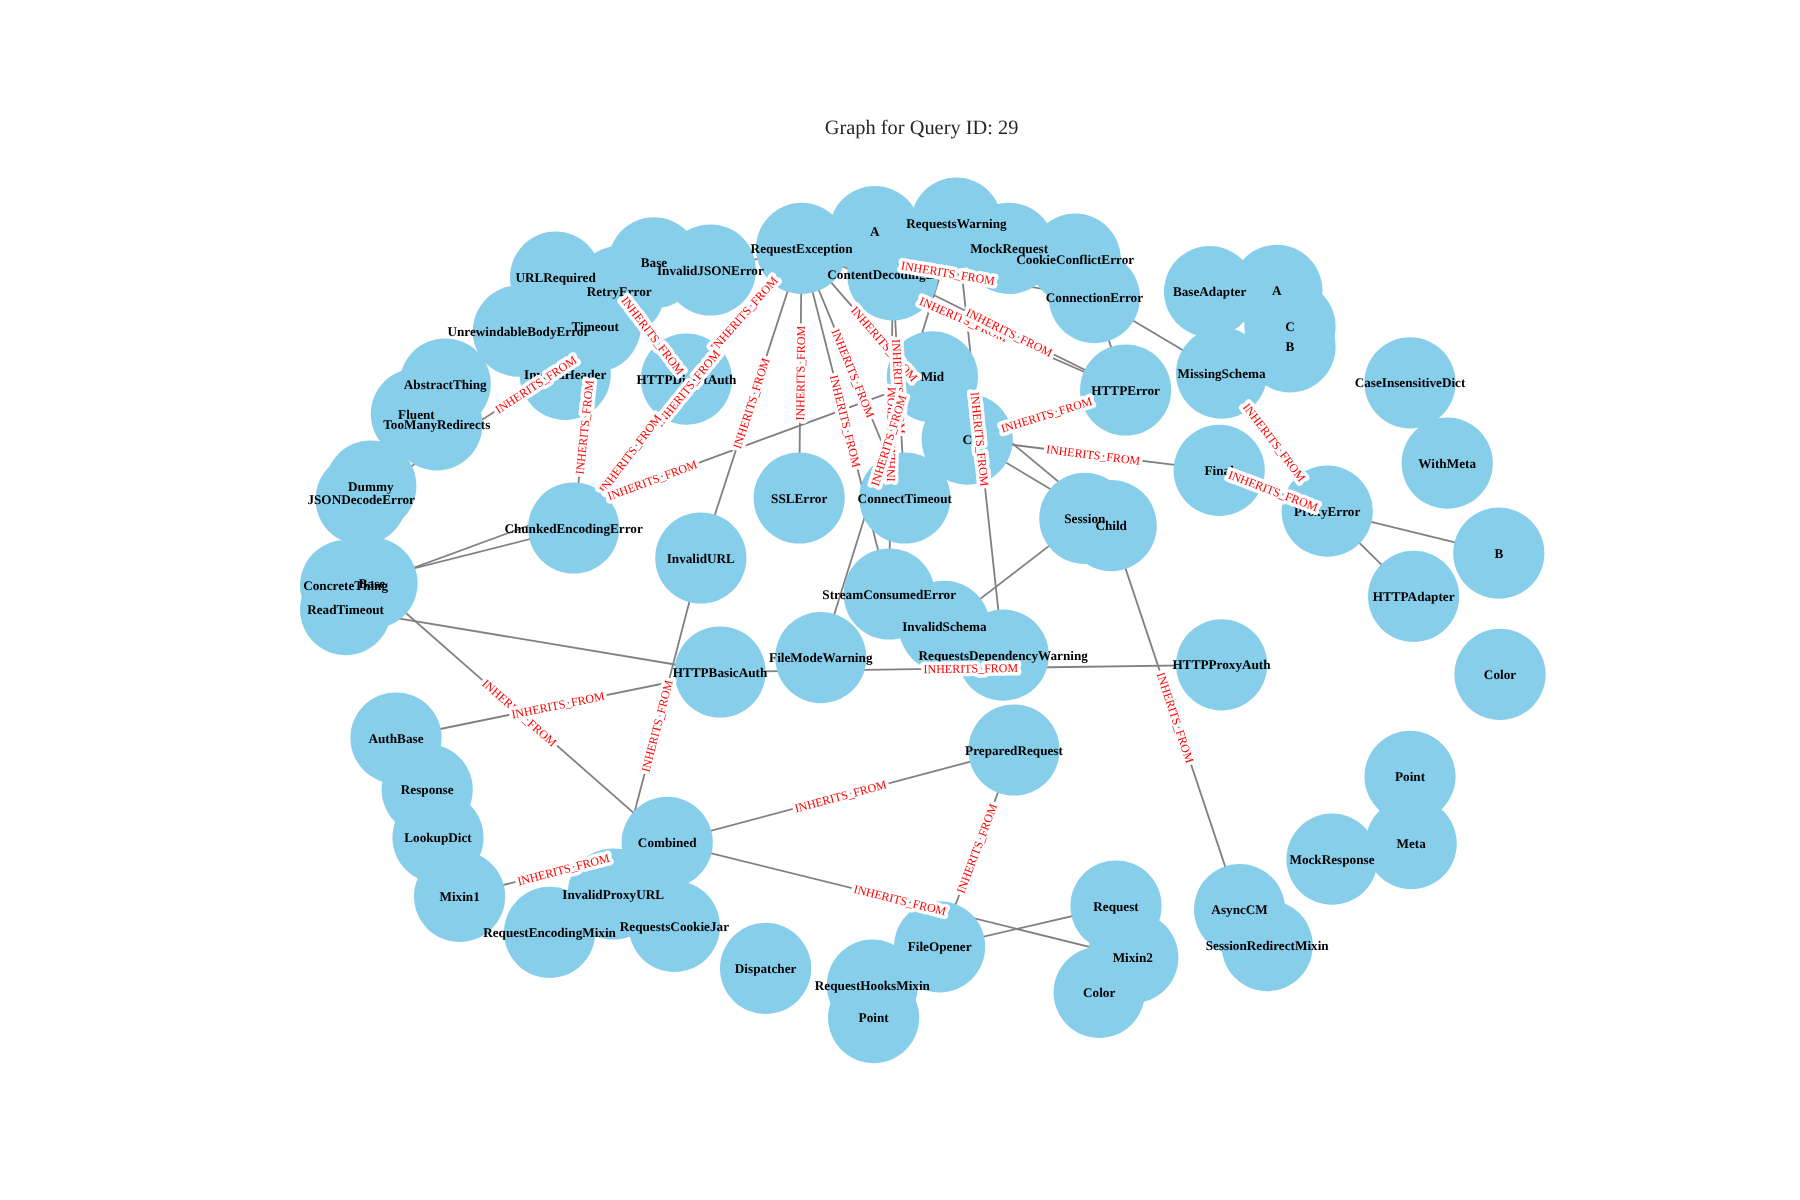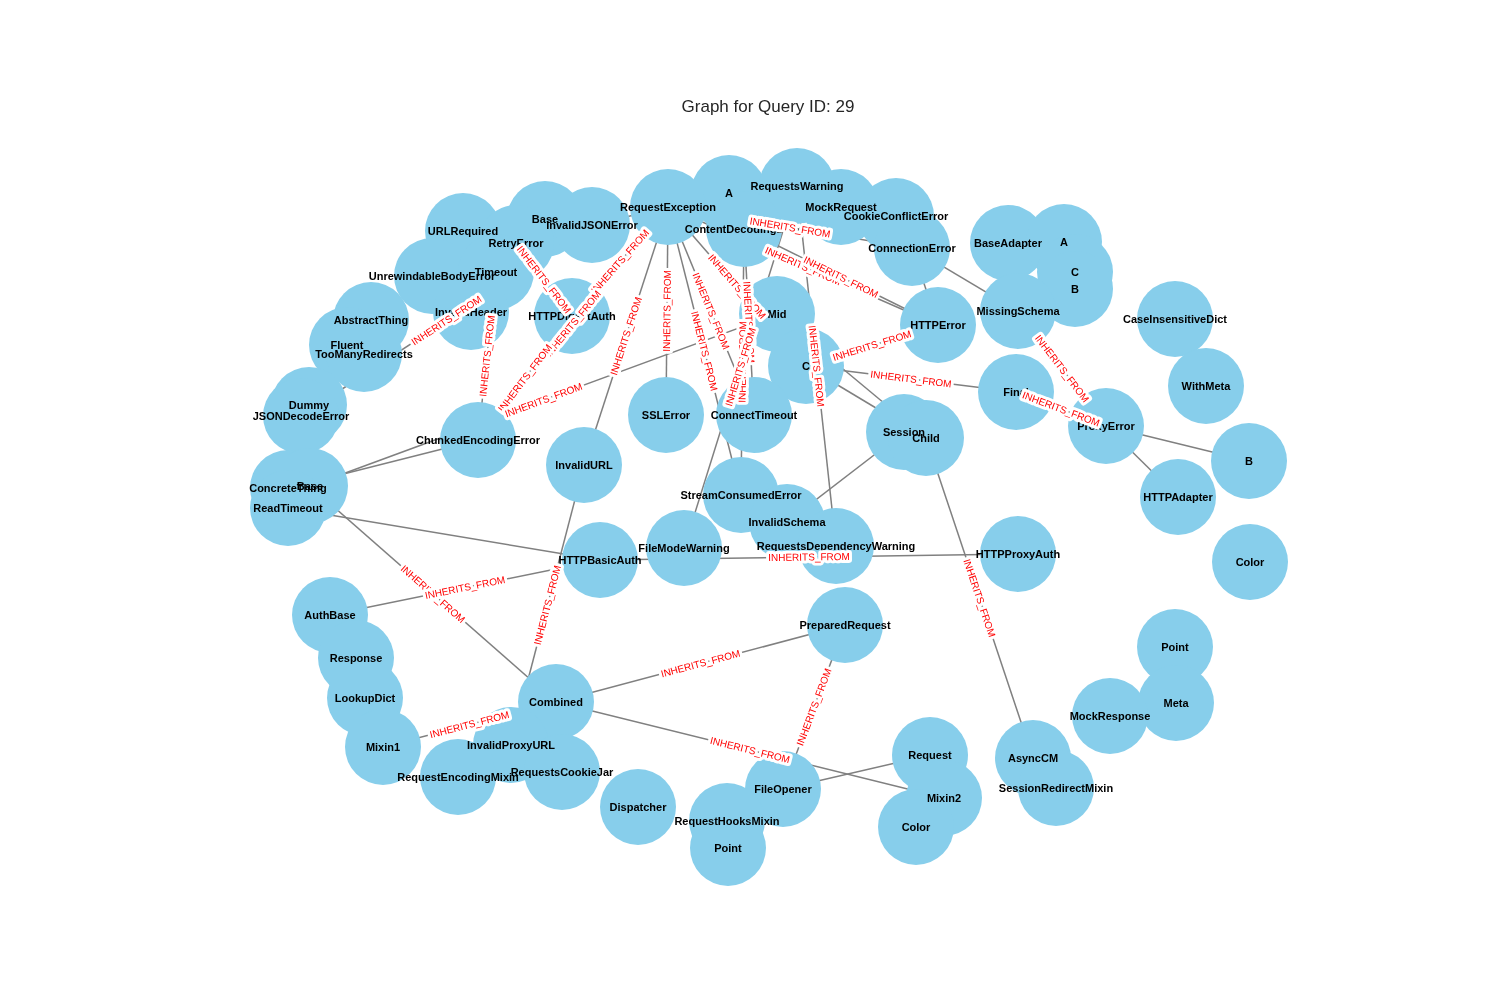--- a/index.html
+++ b/index.html
@@ -1,17 +1,17 @@
 <!DOCTYPE html>
 <html><head>
 <meta charset="utf-8">
 <style>
   html,body{margin:0;padding:0;background:#ffffff;}
   .stage{position:relative;width:1500px;height:1000px;background:#ffffff;overflow:hidden;
-         font-family:Liberation Sans, sans-serif;}
+         font-family:Liberation Serif, serif;}
   svg{display:block}
   .graph-title{font-size:17px;fill:#262626;}
   .node-label{font-size:11px;font-weight:bold;fill:#000000;}
   .edge-line{stroke-width:1.5;fill:none;}
   .edge-label{font-size:10px;paint-order:stroke;stroke:#ffffff;stroke-width:6;stroke-linejoin:round;}
 </style>
 </head>
 <body>
 
 <div class="stage">

